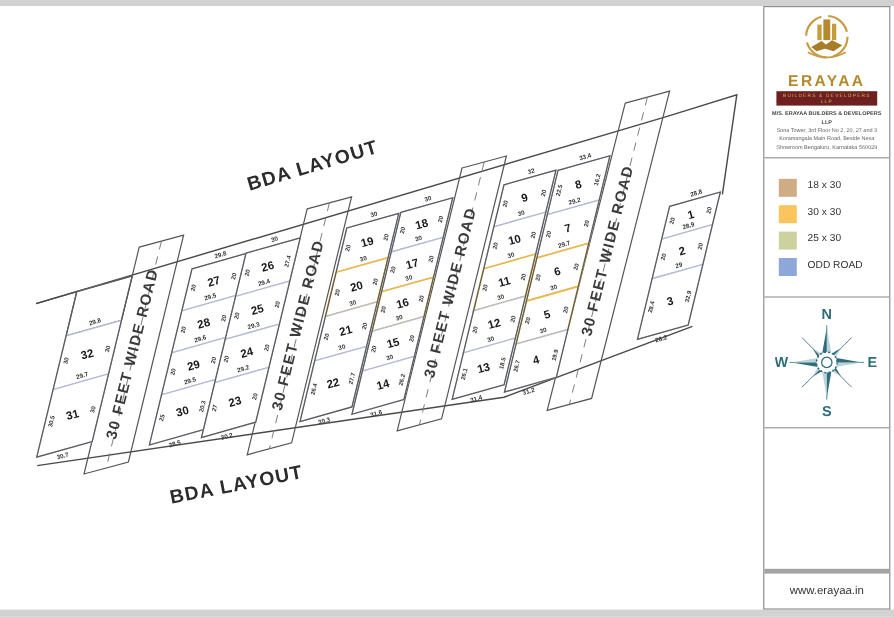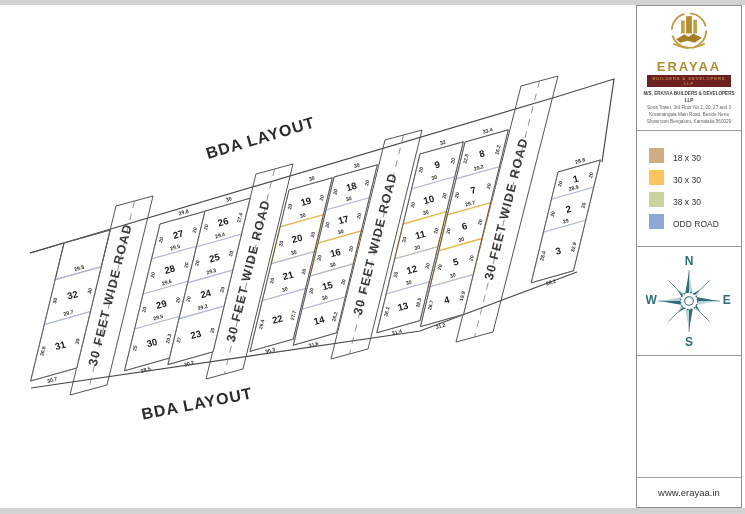--- a/index.html
+++ b/index.html
@@ -10,26 +10,26 @@
   #plan-svg{position:absolute;left:0;top:0;}
   
   #sidebar{position:absolute;top:5px;bottom:6px;left:636px;width:104px;background:#fff;border:1px solid #8e8e8e;display:flex;flex-direction:column;}
   .sb-section{border-bottom:1px solid #9a9a9a;}
   #logo-section{padding:4px 2px 5px 2px;text-align:center;}
   #brand-name{color:#b58a2e;font-weight:bold;font-size:13px;letter-spacing:2px;margin-top:1px;}
   #brand-tagline{background:#6e2020;color:#d9b25d;font-size:4px;letter-spacing:1px;padding:1px 0;margin:1px 8px 4px 8px;}
   .addr{font-size:4.6px;color:#666;line-height:1.5;}
   .addr.b1{font-weight:bold;color:#444;}
   #legend-section{padding:10px 0 10px 12px;}
-  .legend-row{display:flex;align-items:flex-end;margin:7px 0;}
+  .legend-row{display:flex;align-items:flex-start;margin:7px 0;}
   .legend-swatch{width:15px;height:15px;margin-right:9px;flex:0 0 auto;}
   .legend-label{font-size:8.5px;color:#333;}
   #compass-section{padding:8px 0;display:flex;justify-content:center;}
   #spacer-section{flex:1;}
-  #site-section{padding:9px 0;text-align:center;font-size:9.5px;color:#333;border-bottom:none;border-top:1px solid #a3a3a3;}
+  #site-section{padding:9px 0;text-align:center;font-size:9.5px;color:#333;border-bottom:none;border-top:4px solid #a3a3a3;}
 </style>
 </head>
 <body>
 
 <div class="edge-bar" id="bar-top"></div>
 <div class="edge-bar" id="bar-bottom"></div>
 
 <svg id="plan-svg" width="745" height="514" viewBox="0 0 745 514">
 
   <g stroke="#4a4a4a" stroke-width="1.2" fill="none">
@@ -330,21 +330,21 @@
       <div class="legend-row">
         <span class="legend-swatch" style="background: rgb(208, 172, 133);"></span>
         <span class="legend-label">18 x 30</span>
       </div>
       <div class="legend-row">
         <span class="legend-swatch" style="background: rgb(252, 196, 92);"></span>
         <span class="legend-label">30 x 30</span>
       </div>
       <div class="legend-row">
         <span class="legend-swatch" style="background: rgb(204, 210, 158);"></span>
-        <span class="legend-label">38 x 30</span>
+        <span class="legend-label">25 x 30</span>
       </div>
       <div class="legend-row">
         <span class="legend-swatch" style="background: rgb(142, 167, 217);"></span>
         <span class="legend-label">ODD ROAD</span>
       </div>
     </div>
   <div class="sb-section" id="compass-section">
     <svg width="86" height="92" viewBox="0 0 100 106">
       <g id="compass-g" transform="translate(0,3)">
         <g stroke="#2f6d7a" stroke-width="0.8">

